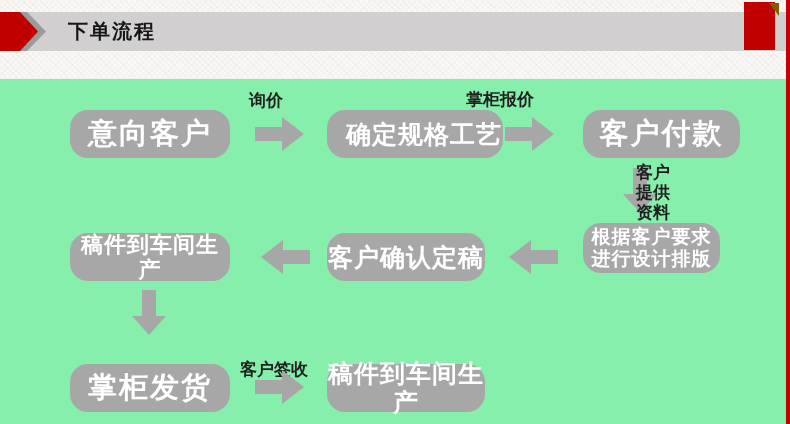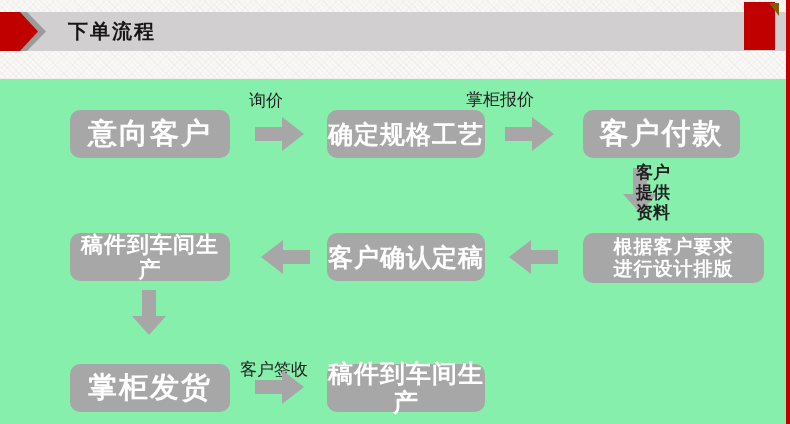--- a/index.html
+++ b/index.html
@@ -19,49 +19,49 @@
   .title-text{
     position:absolute;left:68px;top:12px;height:39px;line-height:39px;
     font-size:20px;font-weight:bold;color:#161616;letter-spacing:2px;
   }
   .chevron-svg{position:absolute;left:0;top:12px;}
   .ribbon-right{position:absolute;left:744px;top:2px;width:31px;height:48px;background:#c00000;}
   .ribbon-fold{position:absolute;left:769px;top:2px;}
   .edge-strip{position:absolute;left:786px;top:0;width:4px;height:424px;background:#c00000;}
 
   .fbox{
-    position:absolute;background:#a7a7a7;border-radius:10px;color:#ffffff;font-weight:bold;
+    position:absolute;background:#a7a7a7;border-radius:18px;color:#ffffff;font-weight:bold;
     display:flex;flex-direction:column;align-items:center;justify-content:center;
     text-align:center;line-height:1.15;
   }
   .fs-xl{font-size:29px;letter-spacing:2px;}
   .fs-lg{font-size:25px;letter-spacing:1px;}
   .fs-md{font-size:22px;letter-spacing:1px;}
   .fs-sm{font-size:19px;letter-spacing:1px;}
 
   .arrow{position:absolute;}
   .arrow svg{display:block;}
 
-  .flabel{position:absolute;color:#1f1f1f;font-size:17px;font-weight:400;white-space:nowrap;}
+  .flabel{position:absolute;color:#1f1f1f;font-size:17px;font-weight:700;white-space:nowrap;}
   .flabel-stack{position:absolute;color:#1f1f1f;font-size:17px;font-weight:600;line-height:20px;text-align:left;}
 
   
   .box1{left:70px;top:110px;width:160px;height:48px;}
-  .box2{left:327px;top:110px;width:158px;height:48px;}
+  .box2{left:327px;top:110px;width:158px;height:48px;padding-left:18px;}
   .box3{left:583px;top:110px;width:157px;height:48px;}
   .arrow-r1a{left:255px;top:116px;}
   .arrow-r1b{left:505px;top:116px;}
   .lbl-inquiry{left:249px;top:89px;}
   .lbl-quote{left:466px;top:88px;}
   .lbl-confirm-order{left:484px;top:155px;}
   .arrow-d1{left:622px;top:168px;}
   .lbl-provide{left:636px;top:163px;}
 
   
-  .box4{left:583px;top:233px;width:181px;height:50px;}
+  .box4{left:583px;top:223px;width:137px;height:50px;}
   .box5{left:327px;top:233px;width:158px;height:48px;}
   .box6{left:70px;top:233px;width:160px;height:48px;}
   .arrow-r2a{left:508px;top:239px;}
   .arrow-r2b{left:260px;top:239px;}
   .arrow-d2{left:131px;top:290px;}
 
   
   .box7{left:70px;top:364px;width:160px;height:48px;}
   .box8{left:327px;top:364px;width:158px;height:48px;}
   .arrow-r3a{left:255px;top:369px;}

